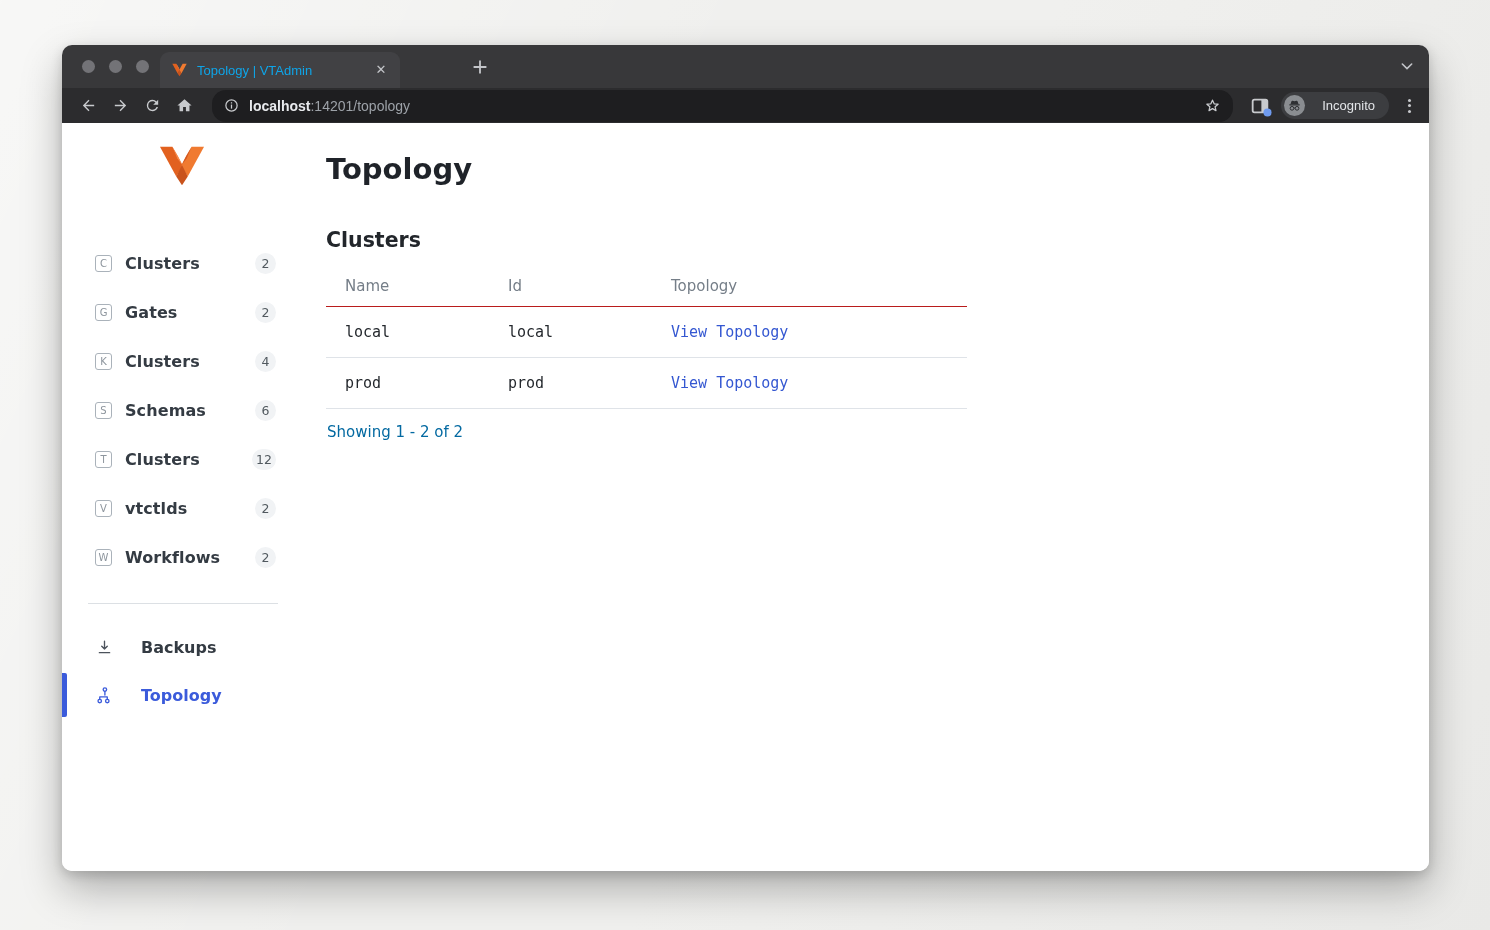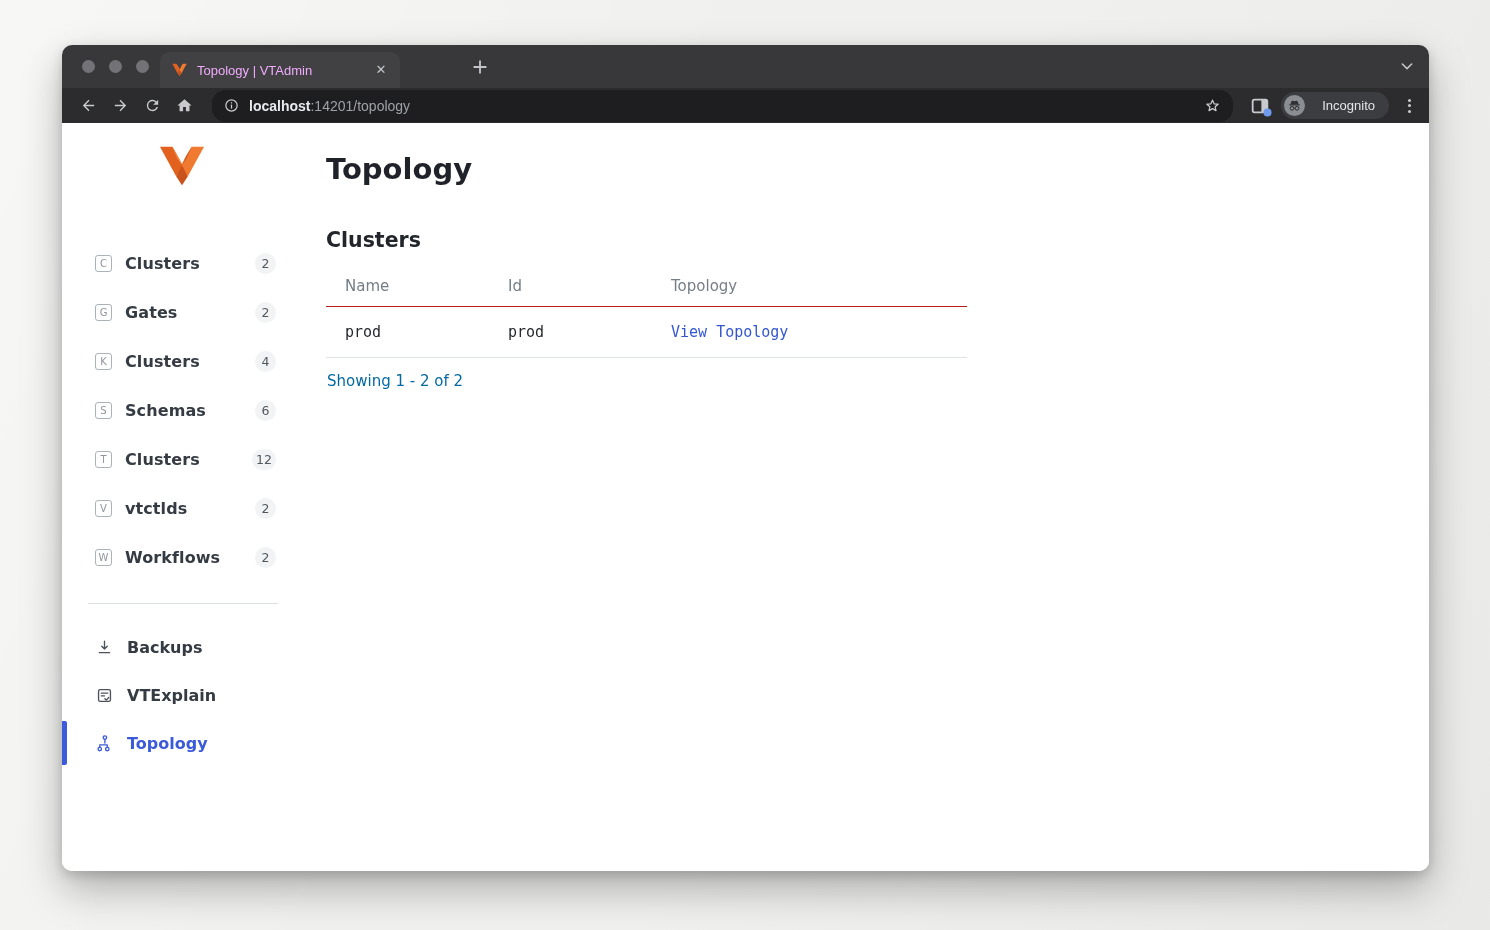--- a/index.html
+++ b/index.html
@@ -24,21 +24,21 @@
   
   .tabstrip { height:43px; background:#38383a; position:relative; }
   .traffic { position:absolute; left:20px; top:15px; display:flex; gap:14px; }
   .traffic span { width:13px; height:13px; border-radius:50%; background:#737377; display:block; }
   .tab {
     position:absolute; left:98px; top:7px; width:240px; height:36px;
     background:#414144; border-radius:9px 9px 0 0;
     display:flex; align-items:center; padding:0 10px 0 12px;
   }
   .tab-fav { width:15px; height:14px; flex:0 0 auto; }
-  .tab-title { color:#f0abfc; font-size:13px; margin-left:10px; flex:1; white-space:nowrap; overflow:hidden; }
+  .tab-title { color:#0ea5e9; font-size:13px; margin-left:10px; flex:1; white-space:nowrap; overflow:hidden; }
   .tab-close { color:#c3c5c9; font-size:13px; width:18px; height:18px; line-height:18px; text-align:center; border-radius:50%; margin-left:8px; }
   .newtab { position:absolute; left:407px; top:11px; color:#c3c5c9; width:22px; height:22px; }
   .tabsearch { position:absolute; right:14px; top:13px; color:#c3c5c9; width:16px; height:16px; }
 
   
   .toolbar { height:35px; background:#2c2c2e; display:flex; align-items:center; padding:0 12px 0 10px; }
   .navbtn { width:26px; height:26px; margin:0 3px; display:flex; align-items:center; justify-content:center; border-radius:50%; }
   .navbtn svg { width:17px; height:17px; fill:#c8cacd; }
   .omnibox {
     flex:1; height:28px; margin:0 10px 0 12px; background:#1e1e20; border-radius:14px;
@@ -74,21 +74,21 @@
   .nav-label { margin-left:13px; font-size:16px; font-weight:bold; color:#343b43; letter-spacing:.1px; }
   .count-badge {
     margin-left:auto; margin-right:34px; min-width:21px; height:21px; border-radius:11px;
     background:#f1f3f5; color:#51595f; font-size:12.5px; display:flex; align-items:center; justify-content:center;
     padding:0 4px;
   }
   .side-divider { border:none; border-top:1px solid #dce0e4; margin:32px 32px 0 26px; }
   .tools { margin-top:29px; }
   .tool-item { position:relative; display:flex; align-items:center; height:28px; margin-bottom:20px; padding-left:33px; color:#3f464e; }
   .tool-item svg { width:19px; height:19px; stroke:#4c535c; fill:none; stroke-width:1.7; flex:0 0 auto; }
-  .tool-label { margin-left:13px; font-size:16px; font-weight:bold; color:#343b43; }
+  .tool-label { margin-left:27px; font-size:16px; font-weight:bold; color:#343b43; }
   .tool-item.active svg { stroke:#3b5bdb; }
   .tool-item.active .tool-label { color:#3b5bdb; }
   .active-bar { position:absolute; left:0; top:-8px; width:5px; height:44px; background:#3b5bdb; border-radius:0 2px 2px 0; }
 
   .main { flex:1; padding:29px 0 0 16px; }
   .page-title { font-size:29px; font-weight:bold; color:#1f2329; }
   .section-title { font-size:20.5px; font-weight:bold; color:#22262b; margin-top:42px; }
   .cluster-table { width:641px; border-collapse:collapse; margin-top:25px; table-layout:fixed; }
   .cluster-table col.c1, .cluster-table col.c2 { width:163px; }
   .cluster-table th {
@@ -247,27 +247,20 @@
         </nav>
 
         <hr class="side-divider">
 
         <div class="tools">
           <div class="tool-item">
             <svg viewBox="0 0 24 24" stroke-linecap="round" stroke-linejoin="round">
               <path d="M12 4v10M8.5 10.5L12 14l3.5-3.5M5.5 18.5h13"></path>
             </svg>
             <span class="tool-label">Backups</span>
-          </div>
-          <div class="tool-item">
-            <svg viewBox="0 0 24 24" stroke-linecap="round" stroke-linejoin="round">
-              <rect x="4.5" y="4.5" width="15" height="15" rx="2"></rect>
-              <path d="M8 9h8M8 12.5h4M12.5 16l1.8 1.8 3-3.3"></path>
-            </svg>
-            <span class="tool-label">VTExplain</span>
           </div>
           <div class="tool-item active">
             <span class="active-bar"></span>
             <svg viewBox="0 0 24 24" stroke-linecap="round" stroke-linejoin="round">
               <circle cx="12.5" cy="4.5" r="2.2"></circle>
               <circle cx="6" cy="19" r="2.2"></circle>
               <circle cx="15.5" cy="19" r="2.2"></circle>
               <path d="M12.5 6.7v4.8M6 16.8v-3h9.5v3M6 13.8h6.5"></path>
             </svg>
             <span class="tool-label">Topology</span>
@@ -287,20 +280,25 @@
             </colgroup>
           <thead>
             <tr>
               <th>Name</th>
               <th>Id</th>
               <th>Topology</th>
             </tr>
           </thead>
           <tbody>
             <tr>
+              <td>local</td>
+              <td>local</td>
+              <td><a href="#">View Topology</a></td>
+            </tr>
+            <tr>
               <td>prod</td>
               <td>prod</td>
               <td><a href="#">View Topology</a></td>
             </tr>
           </tbody>
         </table>
 
         <p class="showing">Showing 1 - 2 of 2</p>
       </main>
     </div>

